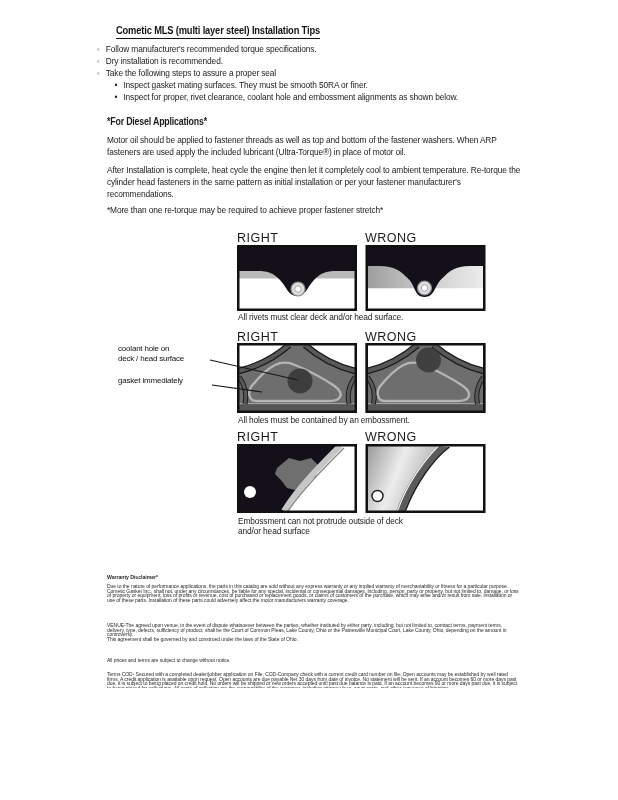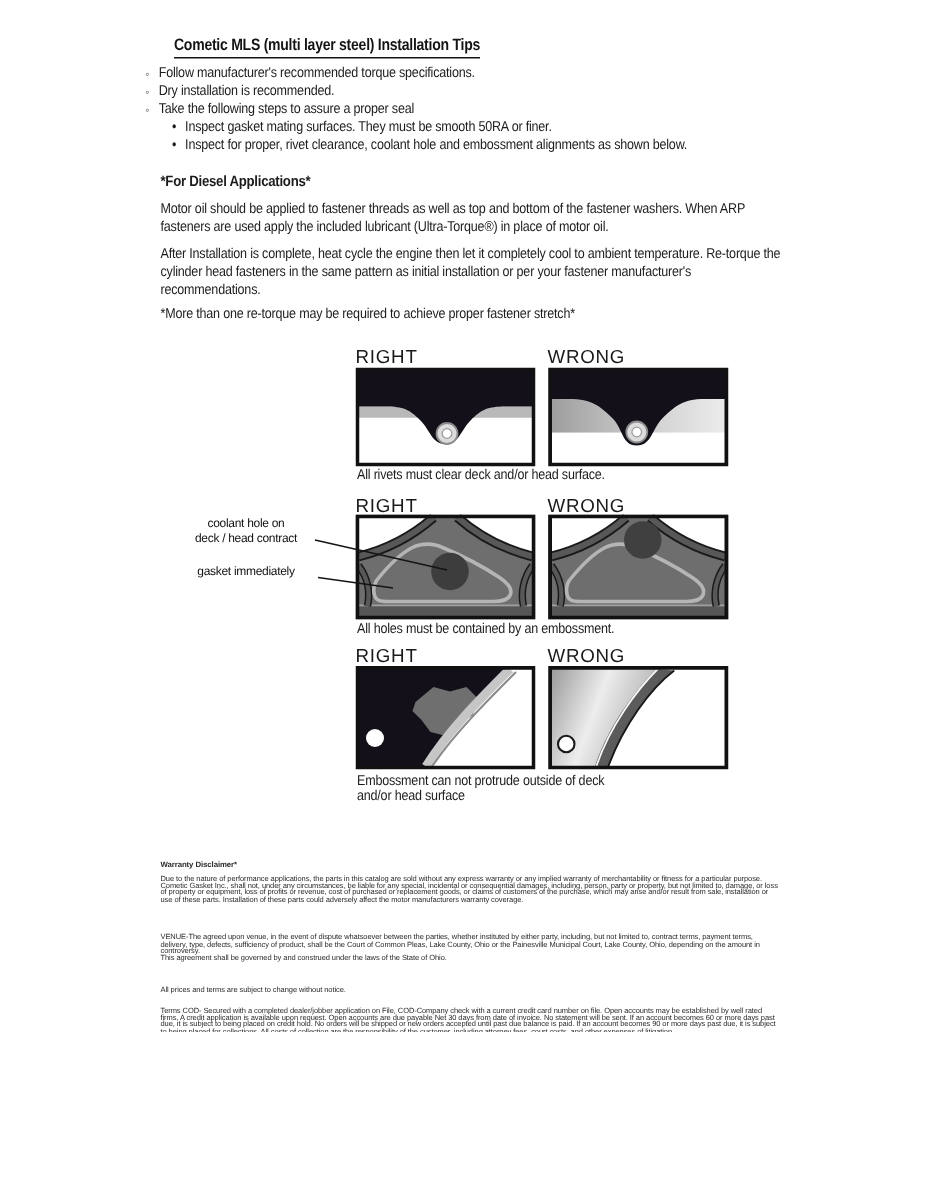--- a/index.html
+++ b/index.html
@@ -13,21 +13,21 @@
   .tips{left:97px;top:43px;width:500px;font-size:9.5px;line-height:12.1px;letter-spacing:-0.15px;}
   .tip{position:relative;padding-left:10px;}
   .tip .marker{position:absolute;left:0;top:0;}
   .tip.lvl2{margin-left:20px;}
   .tip.lvl1 .marker{font-size:8px;top:0.5px;}
   .diesel-head{left:107px;top:116px;font-size:10px;font-weight:bold;letter-spacing:-0.2px;white-space:nowrap;}
   .bodypara{left:107px;width:470px;font-size:9.5px;line-height:11.9px;letter-spacing:-0.15px;}
   .fig-head{font-size:12.5px;letter-spacing:0.5px;color:#1a1a1a;text-align:left;width:120px;}
   .fig-caption{font-size:9.5px;line-height:10.2px;letter-spacing:-0.15px;width:300px;}
   .panel{position:absolute;display:block;}
-  .annot{font-size:8px;line-height:10.2px;letter-spacing:-0.2px;text-align:center;width:92px;color:#111;}
+  .annot{font-size:8px;line-height:10.2px;letter-spacing:-0.2px;text-align:left;width:92px;color:#111;}
   .legal{left:107px;width:413px;font-size:5px;line-height:4.55px;letter-spacing:-0.05px;color:#2a2a2a;}
   .legal-head{font-weight:bold;font-size:5.2px;}
   .pagecode{left:385px;top:757px;font-size:11.5px;letter-spacing:0.3px;color:#222;}
 </style>
 </head>
 <body>
 
 <div id="page">
 
   <div class="abs title">Cometic MLS (multi layer steel) Installation Tips</div>
@@ -74,21 +74,21 @@
     <rect x="1.25" y="1.25" width="117.5" height="63.5" fill="none" stroke="#111" stroke-width="2.5"></rect>
   </svg>
 
   <div class="abs fig-caption squeeze" style="left:238px;top:312px;">All rivets must clear deck and/or head surface.</div>
 
   <div class="abs fig-head" style="left:237px;top:330px;">RIGHT</div>
   <div class="abs fig-head" style="left:365px;top:330px;">WRONG</div>
 
   <div class="abs annot" style="left:118px;top:344px;">
     <div>coolant hole on</div>
-    <div>deck / head contract</div>
+    <div>deck / head surface</div>
   </div>
   <div class="abs annot" style="left:118px;top:376px;">gasket immediately</div>
 
   <svg class="panel" style="left:237px;top:343px;" width="120" height="70" viewBox="0 0 120 70">
     <rect width="120" height="70" fill="#6e6e6e"></rect>
     <rect x="2" y="61" width="116" height="7" fill="#565656"></rect>
     <rect x="2" y="60" width="116" height="1.2" fill="#9f9f9f"></rect>
     <path d="M2,2 H52 C36,16 18,24 2,28 Z" fill="#ffffff"></path>
     <path d="M52,2 C36,16 18,24 2,28" stroke="#1a1a1a" stroke-width="6.5" fill="none"></path>
     <path d="M52,2 C36,16 18,24 2,28" stroke="#585858" stroke-width="4" fill="none"></path>

